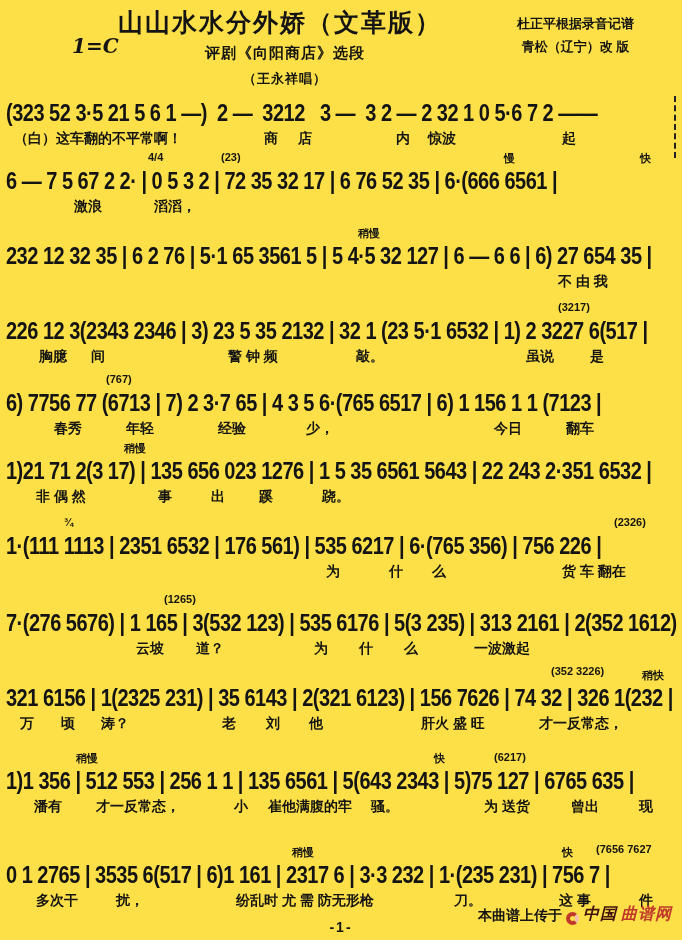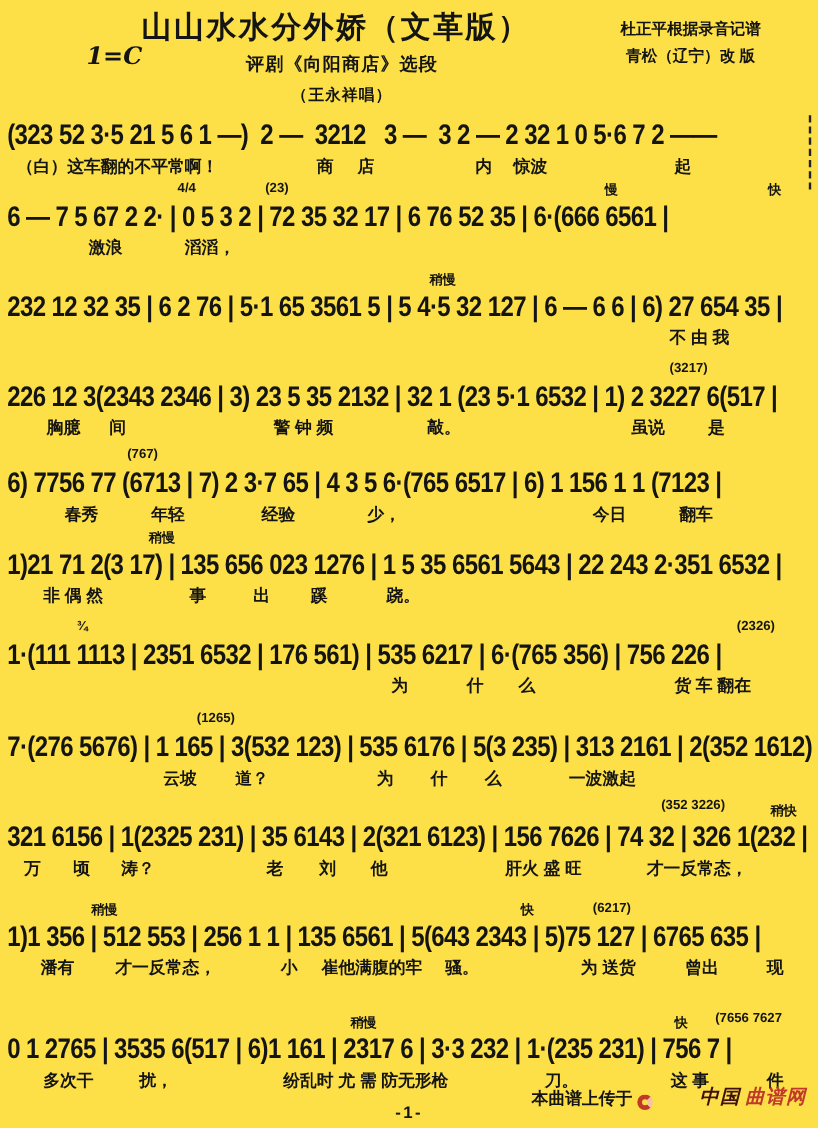--- a/index.html
+++ b/index.html
@@ -38,21 +38,21 @@
   .lyric { position:absolute; top:30px; font-weight:bold; font-size:14px; white-space:pre; }
   .dashed-margin { position:absolute; top:96px; left:674px; height:62px; border-left:2px dashed #222; }
   .footer-upload {
     position:absolute; top:904px; right:10px; display:flex; align-items:flex-end; gap:4px;
     font-weight:bold; font-size:14px;
   }
   .logo-dot {
     width:13px; height:13px; border-radius:50%;
     border:4px solid #c0392b; border-right-color:#f3c1ad; box-sizing:border-box;
   }
-  .site-cn { font-style:italic; font-size:16px; color:#40100a; letter-spacing:1px;margin-left:35px; }
+  .site-cn { font-style:italic; font-size:16px; color:#40100a; letter-spacing:1px; }
   .site-qpw { font-style:italic; font-size:16px; color:#c0392b; letter-spacing:1px; }
   .page-num {
     position:absolute; top:919px; left:0; width:682px; text-align:center;
     font-weight:bold; font-size:14px; letter-spacing:2px;
   }
 </style>
 </head>
 <body>
 
 <div class="page">

